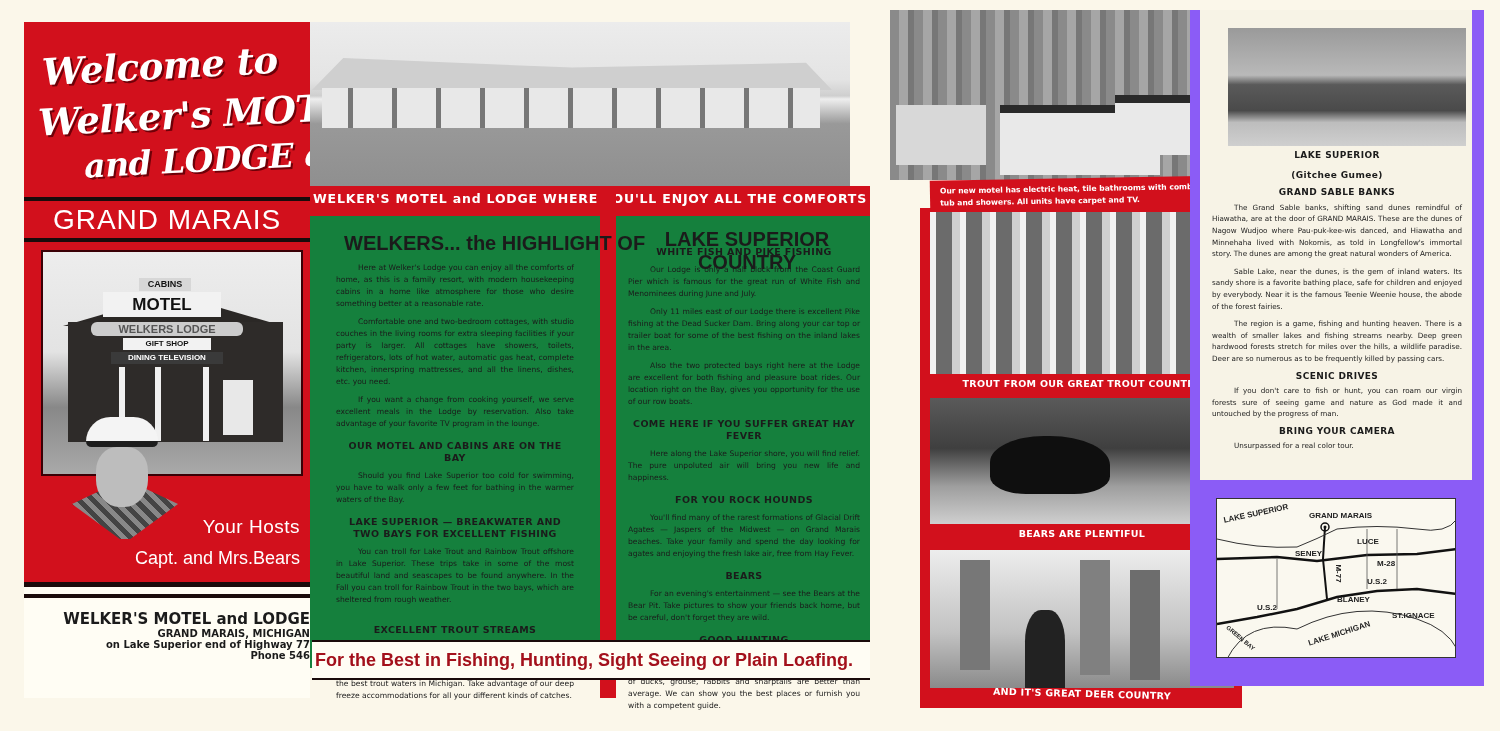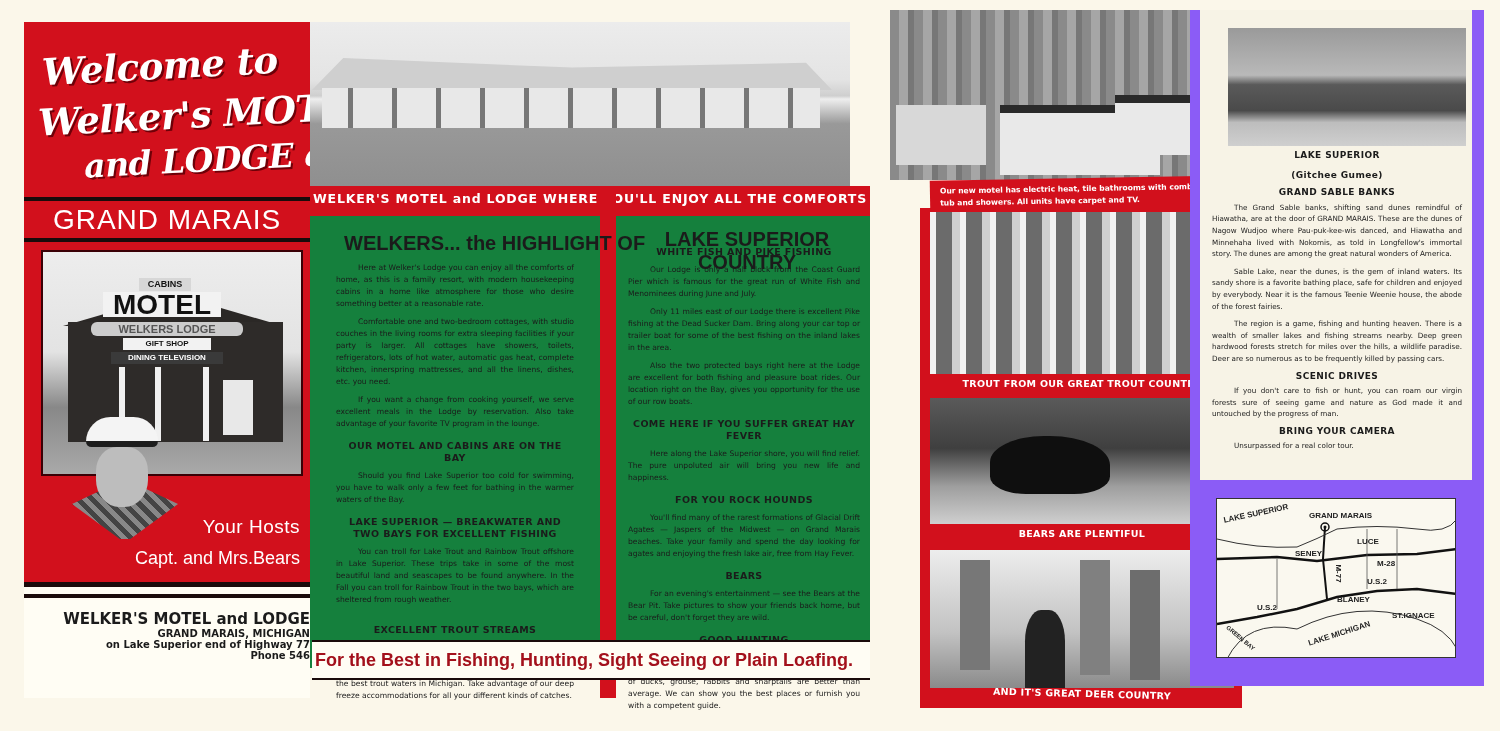--- a/index.html
+++ b/index.html
@@ -28,21 +28,21 @@
   #grand-marais { position: absolute; left: 0; top: 182px; width: 286px; text-align: center;
     color: #fff; font-family: "Liberation Sans", sans-serif; font-size: 28px; letter-spacing: 1px; }
   #cover-photo { position: absolute; left: 17px; top: 228px; width: 262px; height: 226px;
     background: linear-gradient(180deg,#ededed 0%,#e3e3e3 45%,#888 70%,#a9a9a9 100%); border: 2px solid #3a0006; overflow: hidden; }
   .cabin { position: absolute; left: 25px; top: 70px; width: 215px; height: 120px; background: #2e2b29; }
   .cabin-roof { position: absolute; left: 20px; top: 42px; width: 0; height: 0;
     border-left: 110px solid transparent; border-right: 110px solid transparent; border-bottom: 32px solid #2b2826; }
   .sign { position: absolute; background: #f2f2f2; color: #111; font-weight: bold; text-align: center;
     font-family: "Liberation Sans", sans-serif; }
   .sign.cabins { left: 96px; top: 26px; width: 52px; height: 13px; font-size: 9px; line-height: 13px; background:#d7d7d7; }
-  .sign.motel { left: 60px; top: 40px; width: 118px; height: 25px; font-size: 28px; line-height: 25px; }
+  .sign.motel { left: 60px; top: 40px; width: 118px; height: 25px; font-size: 17px; line-height: 25px; }
   .sign.lodge { left: 48px; top: 70px; width: 152px; height: 14px; font-size: 11px; line-height: 14px; color:#555; background:#ccc;border-radius:6px; }
   .sign.gift { left: 80px; top: 86px; width: 88px; height: 12px; font-size: 8px; line-height: 12px; }
   .sign.dining { left: 68px; top: 100px; width: 112px; height: 12px; font-size: 8px; line-height: 12px; background: #3a3a3a; color:#fff; }
   .post { position: absolute; top: 115px; width: 6px; height: 74px; background: #f0f0f0; }
   .door { position: absolute; left: 180px; top: 128px; width: 30px; height: 55px; background: #e8e8e8; }
   #captain { position: absolute; left: 48px; top: 395px; width: 106px; height: 120px; }
   .cap { position: absolute; left: 14px; top: 0; width: 72px; height: 30px; border-radius: 36px 36px 8px 8px; background: #f4f4f4; border-bottom: 6px solid #1d1d1d; }
   .face { position: absolute; left: 24px; top: 30px; width: 52px; height: 60px; background: #bdbdbd; border-radius: 40% 40% 45% 45%; }
   .shirt { position: absolute; left: 0; top: 72px; width: 106px; height: 50px; background: repeating-linear-gradient(45deg,#444 0 5px,#888 5px 10px); clip-path: polygon(0 30%,30% 0,70% 0,100% 30%,55% 100%,45% 100%); }
   #hosts1 { position: absolute; right: 10px; top: 494px; color: #fff; font-family: "Liberation Sans", sans-serif; font-size: 19px; letter-spacing: 0.5px; }

